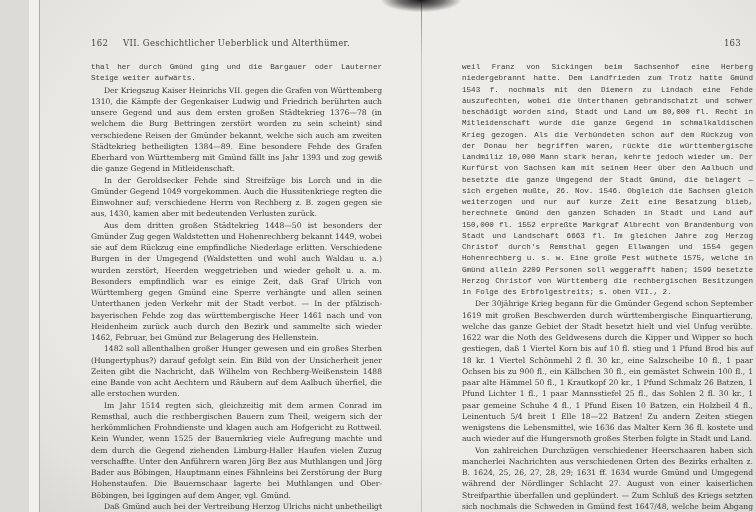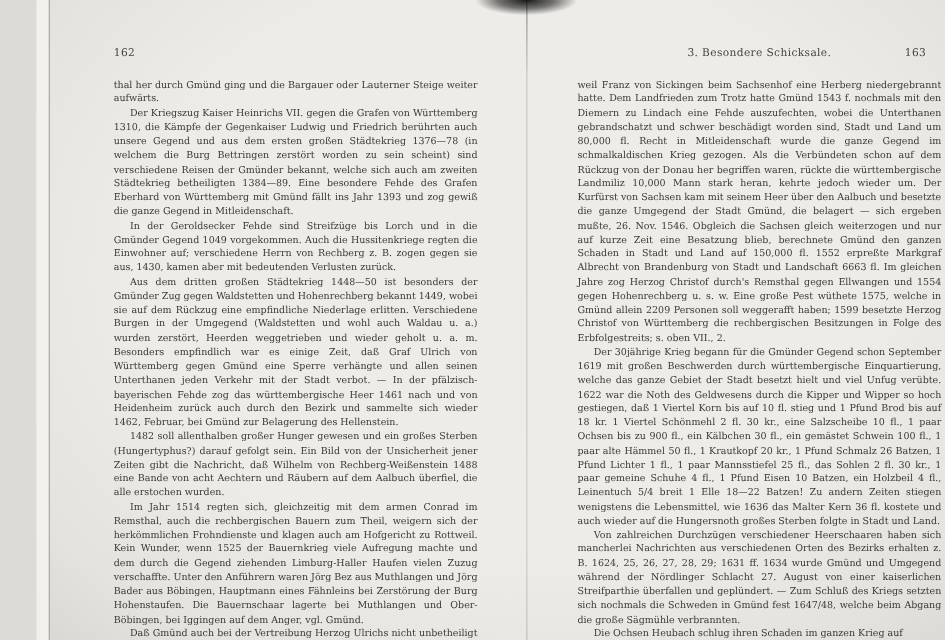--- a/index.html
+++ b/index.html
@@ -45,49 +45,49 @@
     display:block;text-align:center;width:100%;
   }
   .page-header .pnum-left{position:absolute;left:0;top:0;}
   .page-header .pnum-right{position:absolute;right:12px;top:0;}
   .page-body{
     font-size:7.6px;line-height:11.25px;text-align:justify;
     hyphens:auto;-webkit-hyphens:auto;
     color:#3b3a35;
   }
   .page-body p{margin:0;padding:0;text-indent:13px;}
-  .page-body p.noindent{text-indent:0;}
+  .page-body p.noindent{text-indent:0;font-family:Liberation Mono, monospace;}
 </style>
 </head>
 <body>
 
 <div class="scan">
   <div class="left-strip"></div>
   <div class="edge-line"></div>
   <div class="gutter-line"></div>
   <div class="binding-smudge"></div>
 
   <div class="page page-left">
     <div class="page-header">
       <span class="pnum-left">162</span>
+      <span class="ptitle">VII. Geschichtlicher Ueberblick und Alterthümer.</span>
     </div>
     <div class="page-body">
       <p class="noindent">thal her durch Gmünd ging und die Bargauer oder Lauterner Steige weiter aufwärts.</p>
       <p>Der Kriegszug Kaiser Heinrichs VII. gegen die Grafen von Württemberg 1310, die Kämpfe der Gegenkaiser Ludwig und Friedrich berührten auch unsere Gegend und aus dem ersten großen Städtekrieg 1376—78 (in welchem die Burg Bettringen zerstört worden zu sein scheint) sind verschiedene Reisen der Gmünder bekannt, welche sich auch am zweiten Städtekrieg betheiligten 1384—89. Eine besondere Fehde des Grafen Eberhard von Württemberg mit Gmünd fällt ins Jahr 1393 und zog gewiß die ganze Gegend in Mitleidenschaft.</p>
       <p>In der Geroldsecker Fehde sind Streifzüge bis Lorch und in die Gmünder Gegend 1049 vorgekommen. Auch die Hussitenkriege regten die Einwohner auf; verschiedene Herrn von Rechberg z. B. zogen gegen sie aus, 1430, kamen aber mit bedeutenden Verlusten zurück.</p>
       <p>Aus dem dritten großen Städtekrieg 1448—50 ist besonders der Gmünder Zug gegen Waldstetten und Hohenrechberg bekannt 1449, wobei sie auf dem Rückzug eine empfindliche Niederlage erlitten. Verschiedene Burgen in der Umgegend (Waldstetten und wohl auch Waldau u. a.) wurden zerstört, Heerden weggetrieben und wieder geholt u. a. m. Besonders empfindlich war es einige Zeit, daß Graf Ulrich von Württemberg gegen Gmünd eine Sperre verhängte und allen seinen Unterthanen jeden Verkehr mit der Stadt verbot. — In der pfälzisch-bayerischen Fehde zog das württembergische Heer 1461 nach und von Heidenheim zurück auch durch den Bezirk und sammelte sich wieder 1462, Februar, bei Gmünd zur Belagerung des Hellenstein.</p>
       <p>1482 soll allenthalben großer Hunger gewesen und ein großes Sterben (Hungertyphus?) darauf gefolgt sein. Ein Bild von der Unsicherheit jener Zeiten gibt die Nachricht, daß Wilhelm von Rechberg-Weißenstein 1488 eine Bande von acht Aechtern und Räubern auf dem Aalbuch überfiel, die alle erstochen wurden.</p>
       <p>Im Jahr 1514 regten sich, gleichzeitig mit dem armen Conrad im Remsthal, auch die rechbergischen Bauern zum Theil, weigern sich der herkömmlichen Frohndienste und klagen auch am Hofgericht zu Rottweil. Kein Wunder, wenn 1525 der Bauernkrieg viele Aufregung machte und dem durch die Gegend ziehenden Limburg-Haller Haufen vielen Zuzug verschaffte. Unter den Anführern waren Jörg Bez aus Muthlangen und Jörg Bader aus Böbingen, Hauptmann eines Fähnleins bei Zerstörung der Burg Hohenstaufen. Die Bauernschaar lagerte bei Muthlangen und Ober-Böbingen, bei Iggingen auf dem Anger, vgl. Gmünd.</p>
       <p>Daß Gmünd auch bei der Vertreibung Herzog Ulrichs nicht unbetheiligt gewesen war, lehren uns Entschädigungsansprüche desselben 1538,</p>
     </div>
   </div>
 
   <div class="page page-right">
     <div class="page-header">
-      <span class="ptitle">3. Besondere Schicksale.</span>
       <span class="pnum-right">163</span>
     </div>
     <div class="page-body">
       <p class="noindent">weil Franz von Sickingen beim Sachsenhof eine Herberg niedergebrannt hatte. Dem Landfrieden zum Trotz hatte Gmünd 1543 f. nochmals mit den Diemern zu Lindach eine Fehde auszufechten, wobei die Unterthanen gebrandschatzt und schwer beschädigt worden sind, Stadt und Land um 80,000 fl. Recht in Mitleidenschaft wurde die ganze Gegend im schmalkaldischen Krieg gezogen. Als die Verbündeten schon auf dem Rückzug von der Donau her begriffen waren, rückte die württembergische Landmiliz 10,000 Mann stark heran, kehrte jedoch wieder um. Der Kurfürst von Sachsen kam mit seinem Heer über den Aalbuch und besetzte die ganze Umgegend der Stadt Gmünd, die belagert — sich ergeben mußte, 26. Nov. 1546. Obgleich die Sachsen gleich weiterzogen und nur auf kurze Zeit eine Besatzung blieb, berechnete Gmünd den ganzen Schaden in Stadt und Land auf 150,000 fl. 1552 erpreßte Markgraf Albrecht von Brandenburg von Stadt und Landschaft 6663 fl. Im gleichen Jahre zog Herzog Christof durch's Remsthal gegen Ellwangen und 1554 gegen Hohenrechberg u. s. w. Eine große Pest wüthete 1575, welche in Gmünd allein 2209 Personen soll weggerafft haben; 1599 besetzte Herzog Christof von Württemberg die rechbergischen Besitzungen in Folge des Erbfolgestreits; s. oben VII., 2.</p>
       <p>Der 30jährige Krieg begann für die Gmünder Gegend schon September 1619 mit großen Beschwerden durch württembergische Einquartierung, welche das ganze Gebiet der Stadt besetzt hielt und viel Unfug verübte. 1622 war die Noth des Geldwesens durch die Kipper und Wipper so hoch gestiegen, daß 1 Viertel Korn bis auf 10 fl. stieg und 1 Pfund Brod bis auf 18 kr. 1 Viertel Schönmehl 2 fl. 30 kr., eine Salzscheibe 10 fl., 1 paar Ochsen bis zu 900 fl., ein Kälbchen 30 fl., ein gemästet Schwein 100 fl., 1 paar alte Hämmel 50 fl., 1 Krautkopf 20 kr., 1 Pfund Schmalz 26 Batzen, 1 Pfund Lichter 1 fl., 1 paar Mannsstiefel 25 fl., das Sohlen 2 fl. 30 kr., 1 paar gemeine Schuhe 4 fl., 1 Pfund Eisen 10 Batzen, ein Holzbeil 4 fl., Leinentuch 5/4 breit 1 Elle 18—22 Batzen! Zu andern Zeiten stiegen wenigstens die Lebensmittel, wie 1636 das Malter Kern 36 fl. kostete und auch wieder auf die Hungersnoth großes Sterben folgte in Stadt und Land.</p>
       <p>Von zahlreichen Durchzügen verschiedener Heerschaaren haben sich mancherlei Nachrichten aus verschiedenen Orten des Bezirks erhalten z. B. 1624, 25, 26, 27, 28, 29; 1631 ff. 1634 wurde Gmünd und Umgegend während der Nördlinger Schlacht 27. August von einer kaiserlichen Streifparthie überfallen und geplündert. — Zum Schluß des Kriegs setzten sich nochmals die Schweden in Gmünd fest 1647/48, welche beim Abgang die große Sägmühle verbrannten.</p>
       <p>Die Ochsen Heubach schlug ihren Schaden im ganzen Krieg auf</p>
     </div>
   </div>
 </div>

